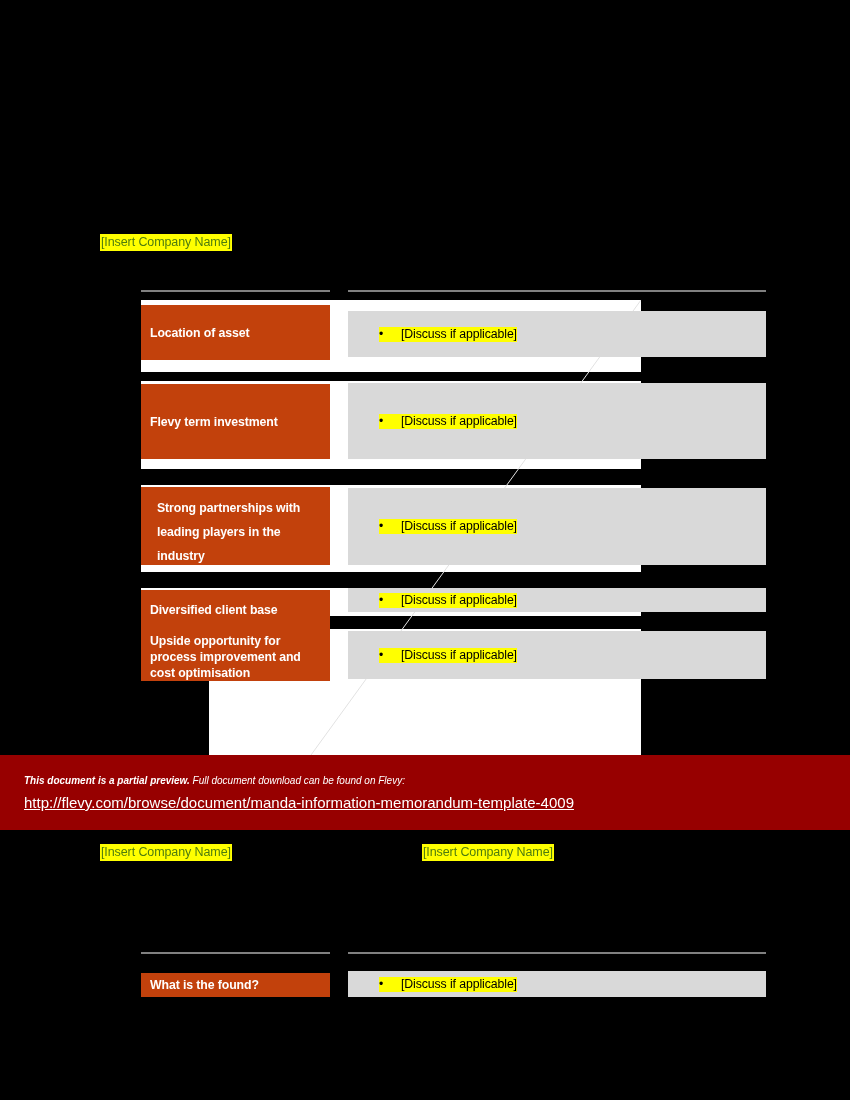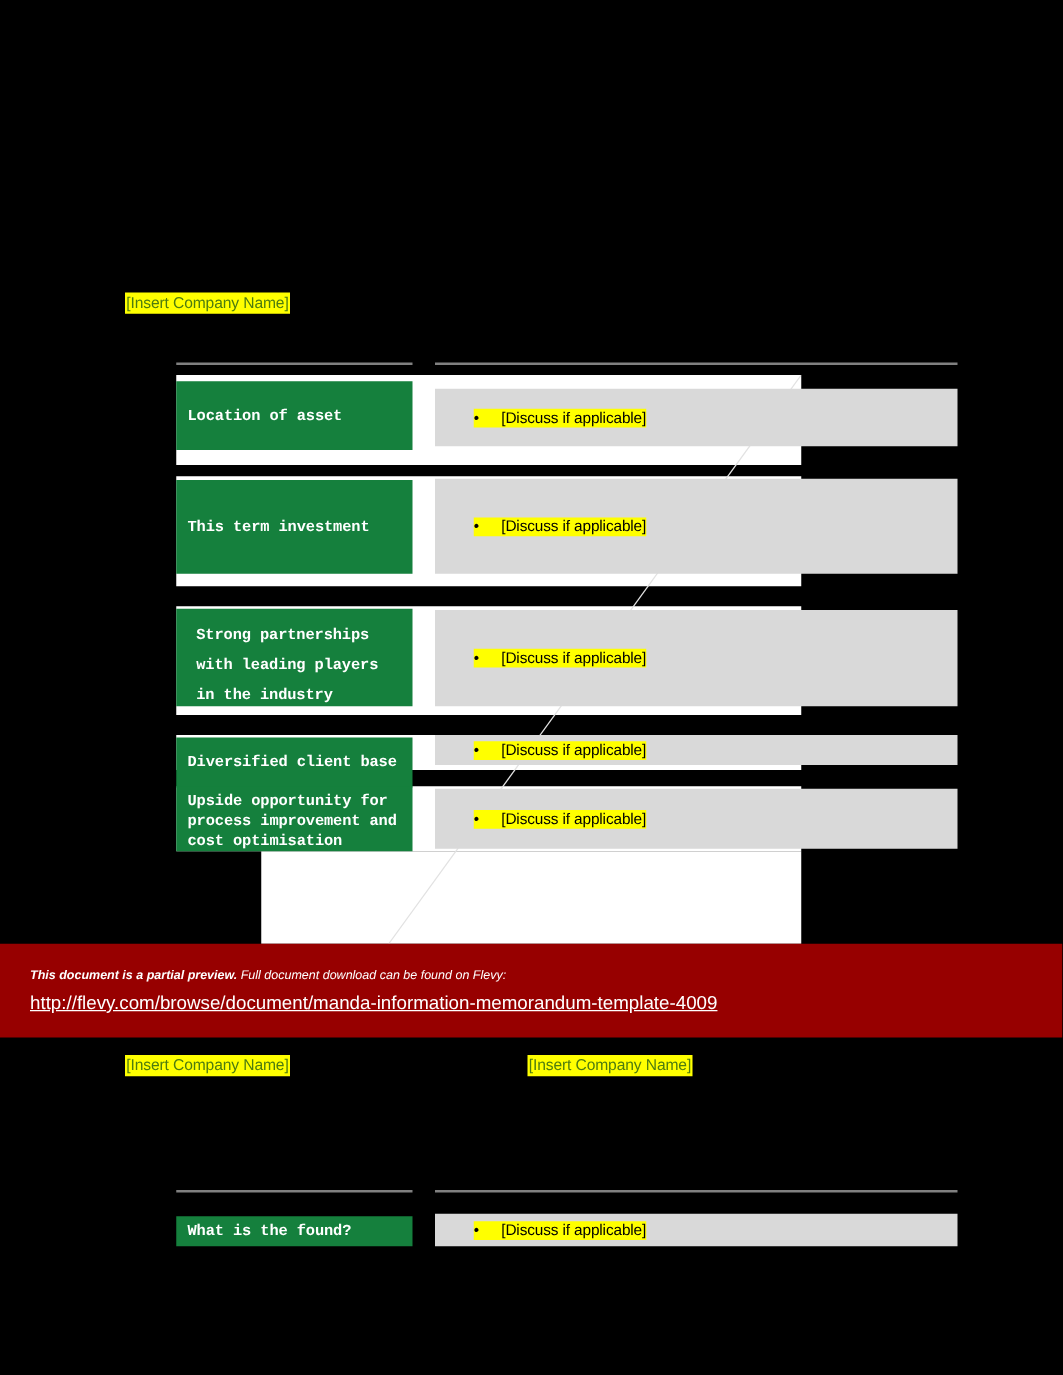--- a/index.html
+++ b/index.html
@@ -42,28 +42,27 @@
   
   .divider {
     position: absolute;
     height: 2px;
     background: #808080;
   }
 
   
   .label-box {
     position: absolute;
-    background: #15803d;
+    background: #c2410c;
     color: #ffffff;
     font-size: 12.3px;
     font-weight: bold;
     box-sizing: border-box;
     padding: 6px 9px;
     letter-spacing: -0.1px;
-    font-family: Liberation Mono, monospace;
   }
   .label-box.v-center {
     display: flex;
     align-items: center;
   }
   .label-box.lh-loose { line-height: 24px; padding-left: 16px; }
   .label-box.lh-tight { line-height: 16px; }
 
   
   .content-box {
@@ -134,21 +133,21 @@
 <div class="label-box v-center" style="left:141px; top:305px; width:189px; height:55px;">
   <span>Location of asset</span>
 </div>
 <div class="content-box" style="left:348px; top:311px; width:418px; height:46px;">
   <span class="bullet-line">
     <span class="bullet-dot">•</span><span>[Discuss if applicable]</span>
   </span>
 </div>
 
 <div class="label-box v-center" style="left:141px; top:384px; width:189px; height:75px;">
-  <span>This term investment</span>
+  <span>Flevy term investment</span>
 </div>
 <div class="content-box" style="left:348px; top:383px; width:418px; height:76px;">
   <span class="bullet-line">
     <span class="bullet-dot">•</span><span>[Discuss if applicable]</span>
   </span>
 </div>
 
 <div class="label-box lh-loose" style="left:141px; top:487px; width:189px; height:78px; padding-top:9px;">
   <span>Strong partnerships with leading players in the industry</span>
 </div>

